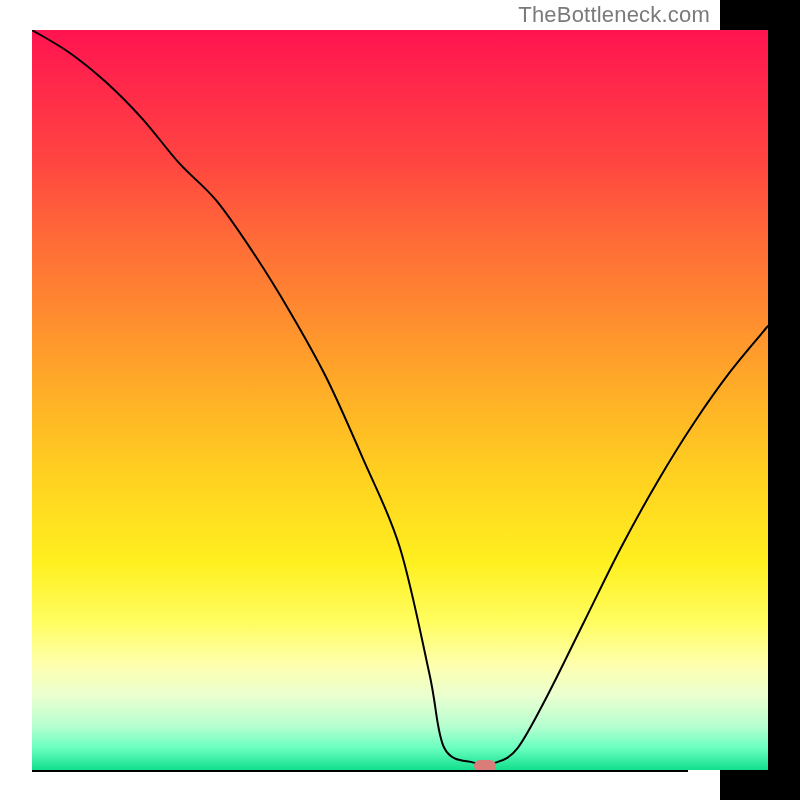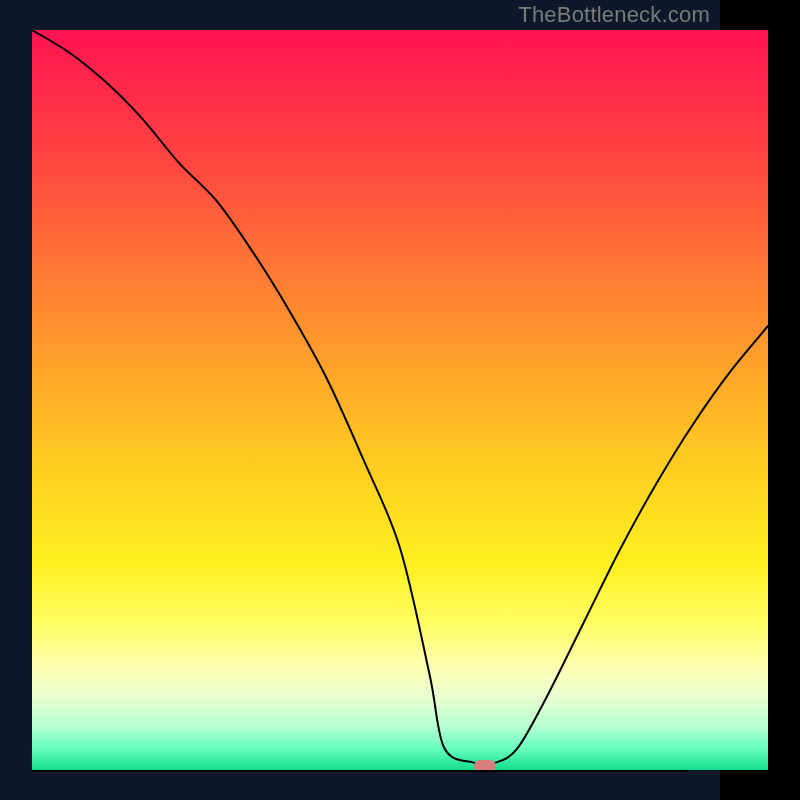--- a/index.html
+++ b/index.html
@@ -8,21 +8,21 @@
     width: 800px;
     height: 800px;
     background: #000;
     overflow: hidden;
     font-family: Arial, Helvetica, sans-serif;
   }
   .frame {
     position: relative;
     width: 720px;
     height: 800px;
-    background: #0f172a;
+    background: #ffffff;
   }
   .watermark {
     position: absolute;
     top: 2px;
     right: 10px;
     color: #7a7a7a;
     font-size: 22px;
     font-weight: 500;
     letter-spacing: 0.2px;
     z-index: 10;

